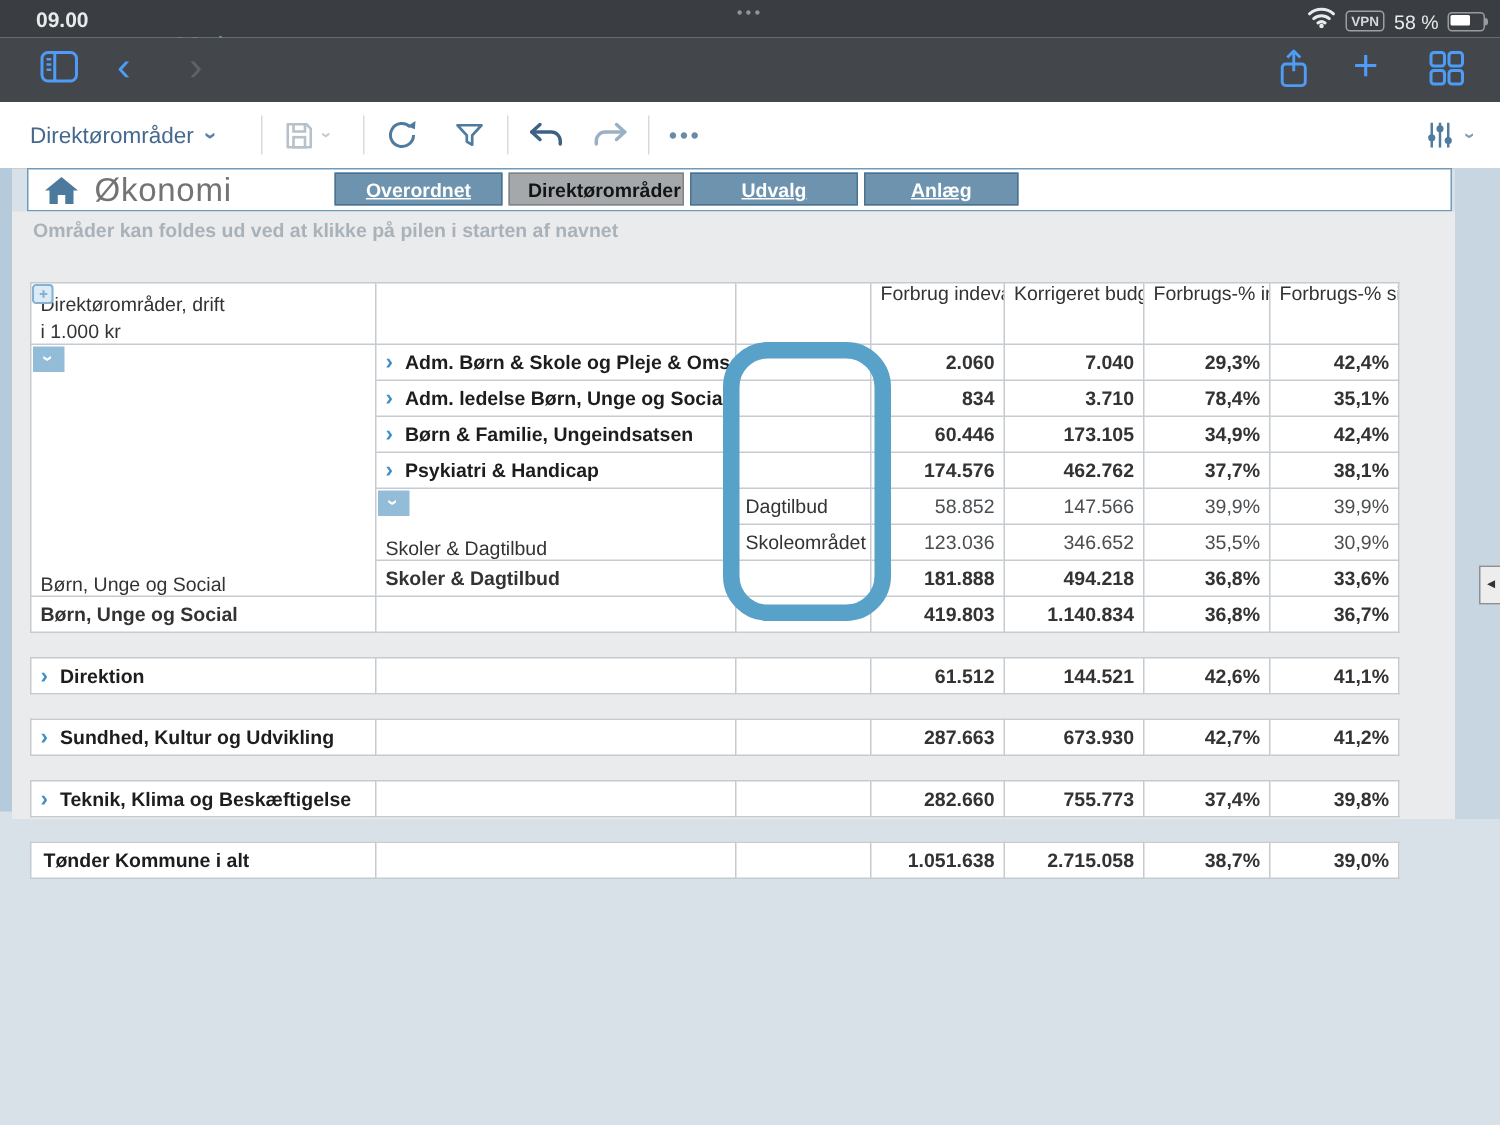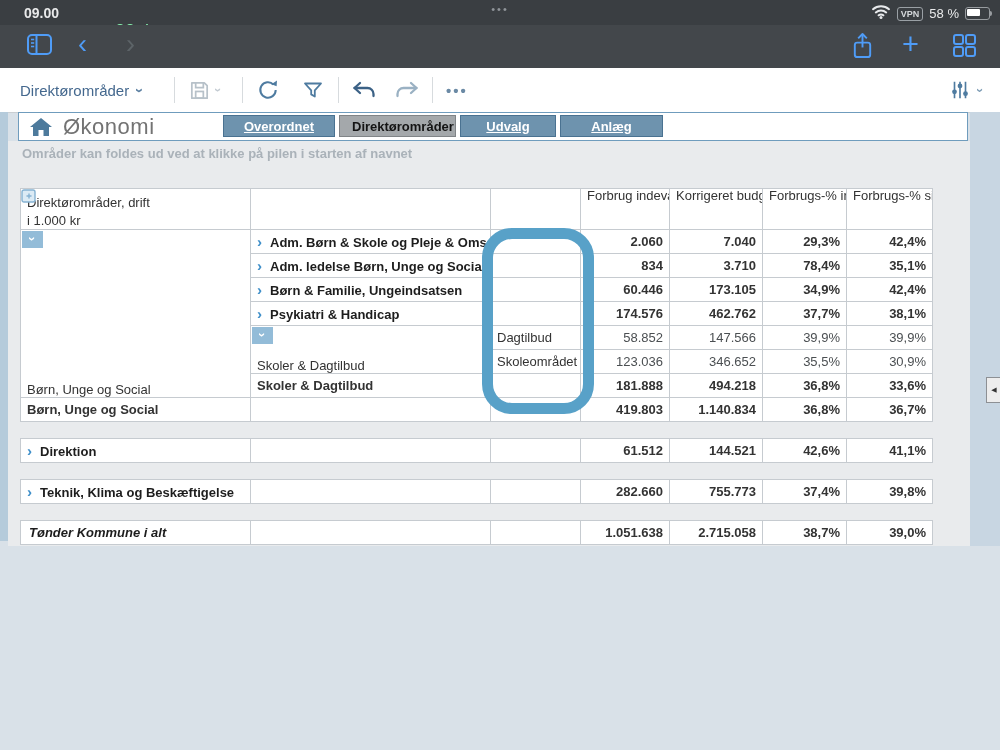--- a/index.html
+++ b/index.html
@@ -51,21 +51,21 @@
   #settings-btn{right:18px;gap:7px;}
   #settings-btn .rot90{color:#7d9cb5;font-size:13px;}
   
   #page-header{position:absolute;left:18px;top:112px;width:950px;height:29px;background:#fff;border:1px solid #6f9cbd;box-sizing:border-box;}
   #home-icon{position:absolute;left:9px;top:3px;}
   #page-title{position:absolute;left:44px;top:-1px;font-size:22px;line-height:29px;color:#737373;letter-spacing:0.5px;}
   #tab-row{position:absolute;left:204px;top:2px;display:flex;gap:4px;}
   .tab{height:22px;line-height:22px;padding:0 12px;font-size:13px;font-weight:bold;text-align:center;cursor:pointer;
        background:#6e93ae;color:#ffffff;text-decoration:underline;border:1px solid #4a7291;box-sizing:border-box;}
   .tab.active{background:#a4a8ab;color:#141414;text-decoration:none;border:1px solid #808487;}
-  .tab.w1{width:112px;}.tab.w2{width:117px;}.tab.w3{width:96px;}.tab.w4{width:103px;}
+  .tab.w1{width:112px;}.tab.w2{width:117px;}.tab.w3{width:112px;}.tab.w4{width:103px;}
   
   #left-strip{position:absolute;left:0;top:112px;width:8px;height:429px;background:#b5cbdb;}
   #right-strip{position:absolute;left:970px;top:112px;width:30px;height:434px;background:#c8d6e2;}
   #report-panel{position:absolute;left:8px;top:141px;width:962px;height:405px;background:#e9ebed;}
   #hint-text{position:absolute;left:14px;top:5px;font-size:13px;font-weight:bold;color:#aab2b9;}
   
   #report-table{position:absolute;left:20px;top:188px;width:912px;}
   table.t{border-collapse:collapse;table-layout:fixed;width:912px;background:#fff;}
   table.t td{border:1px solid #c6cbd0;font-size:13px;color:#333;padding:0 6px;height:23px;overflow:hidden;white-space:nowrap;}
   table.t.gap{margin-top:16px;}
@@ -370,20 +370,42 @@
       <td></td>
       <td></td>
       <td class="v">61.512</td>
       <td class="v">144.521</td>
       <td class="v">42,6%</td>
       <td class="v">41,1%</td>
     </tr>
   </tbody>
     </table>
 
+  <table class="t gap">
+    <colgroup>
+        <col style="width:230px">
+        <col style="width:240px">
+        <col style="width:90px">
+        <col style="width:89px">
+        <col style="width:93px">
+        <col style="width:84px">
+        <col style="width:86px">
+      </colgroup>
+    <tbody>
+        <tr>
+      <td><span class="chev">›</span><span class="nm">Sundhed, Kultur og Udvikling</span></td>
+      <td></td>
+      <td></td>
+      <td class="v">287.663</td>
+      <td class="v">673.930</td>
+      <td class="v">42,7%</td>
+      <td class="v">41,2%</td>
+    </tr>
+  </tbody>
+    </table>
 
   <table class="t gap">
     <colgroup>
         <col style="width:230px">
         <col style="width:240px">
         <col style="width:90px">
         <col style="width:89px">
         <col style="width:93px">
         <col style="width:84px">
         <col style="width:86px">
@@ -406,21 +428,21 @@
         <col style="width:230px">
         <col style="width:240px">
         <col style="width:90px">
         <col style="width:89px">
         <col style="width:93px">
         <col style="width:84px">
         <col style="width:86px">
       </colgroup>
     <tbody>
         <tr>
-      <td style="padding-left:8px;font-style:italic;"><span class="nm">Tønder Kommune i alt</span></td>
+      <td style="padding-left:8px;"><span class="nm">Tønder Kommune i alt</span></td>
       <td></td>
       <td></td>
       <td class="v">1.051.638</td>
       <td class="v">2.715.058</td>
       <td class="v">38,7%</td>
       <td class="v">39,0%</td>
     </tr>
   </tbody>
     </table>
 

